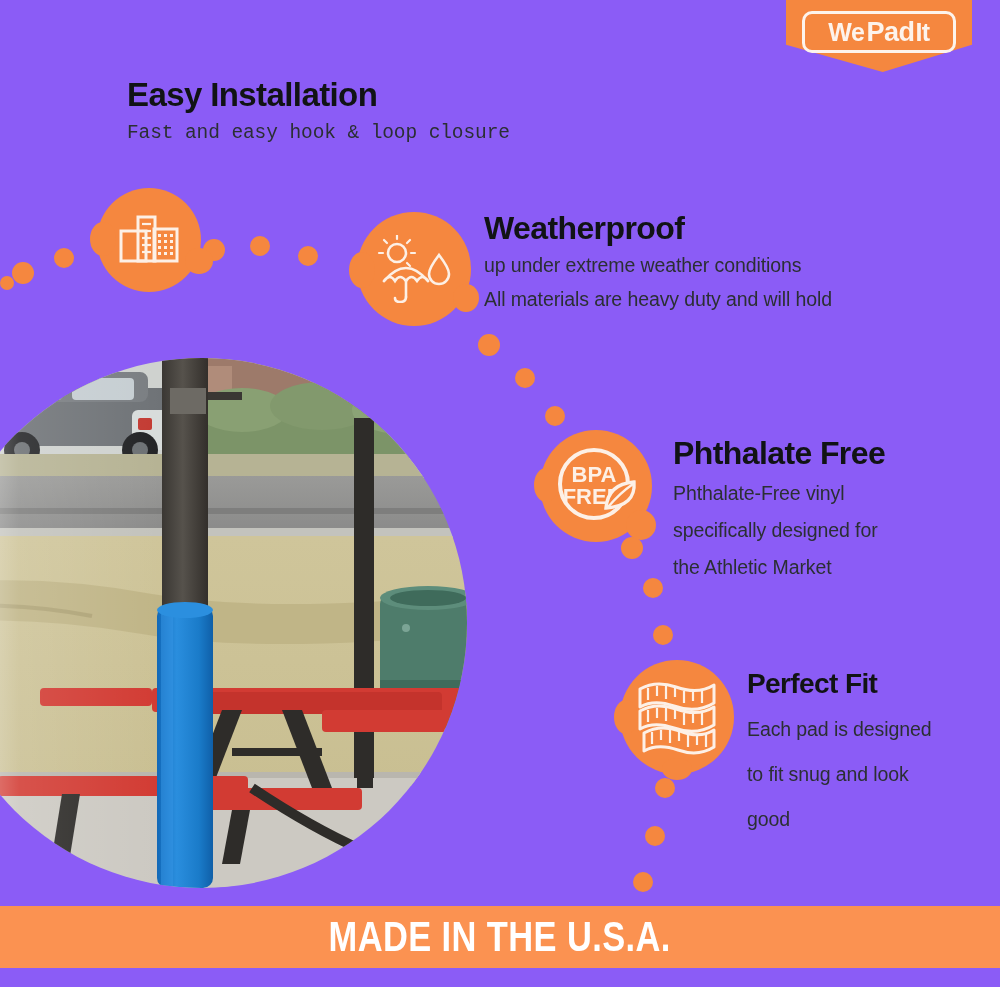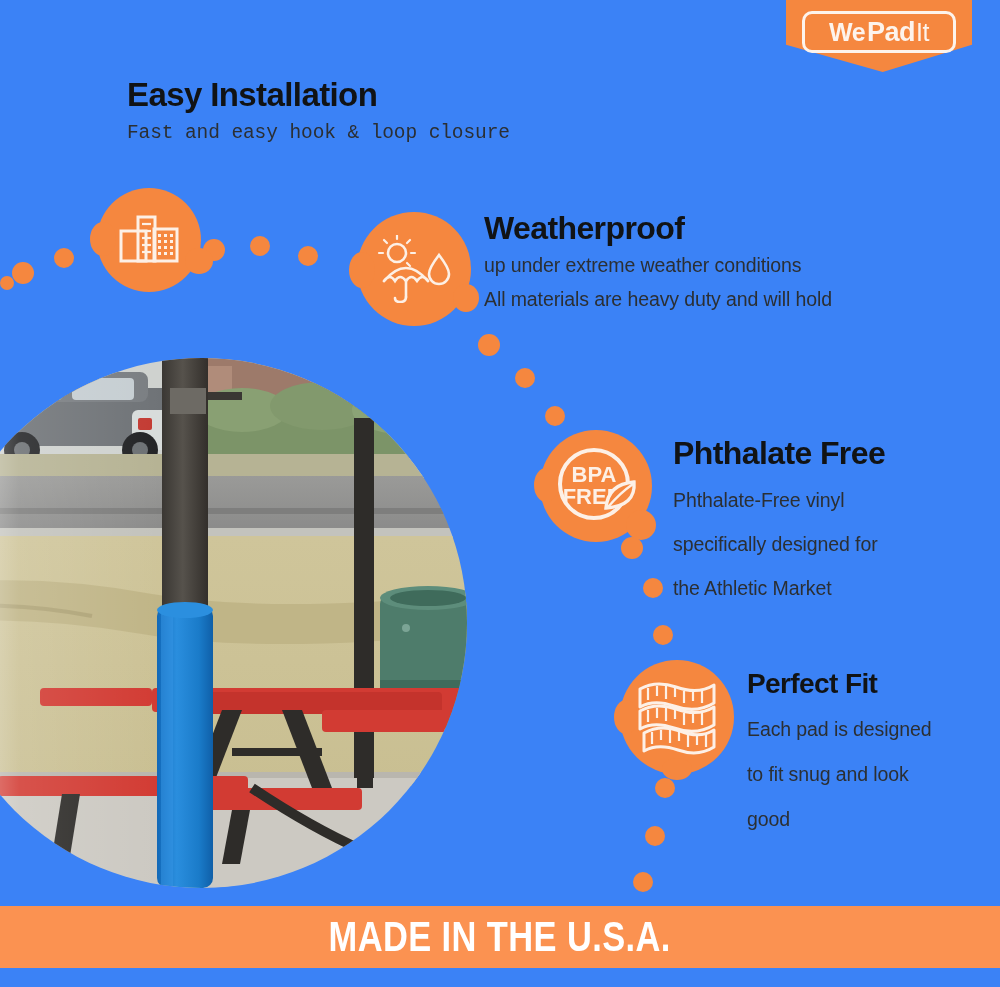--- a/index.html
+++ b/index.html
@@ -3,39 +3,39 @@
 <meta charset="utf-8">
 <style>
   * { margin:0; padding:0; box-sizing:border-box; }
   html,body { width:1000px; height:987px; }
   body {
     font-family: "Liberation Sans", sans-serif;
     background:#ffffff;
     position:relative;
     overflow:hidden;
   }
-  #stage { position:absolute; inset:0; width:1000px; height:987px; background:#3b82f6; }
+  #stage { position:absolute; inset:0; width:1000px; height:987px; background:#8b5cf6; }
 
   
   .logo-wrap { position:absolute; left:786px; top:0px; width:186px; height:72px; }
   .logo-shape {
     position:absolute; inset:0;
     background:#F5873F;
     clip-path: polygon(0% 0%, 100% 0%, 100% 62%, 52% 100%, 0% 62%);
   }
   .logo-inner {
     position:absolute; left:16px; top:11px; right:16px; height:42px;
     border:3px solid #FDF3EC; border-radius:10px;
     display:flex; align-items:center; justify-content:center;
   }
   .logo-text { color:#FDF3EC; font-size:25px; letter-spacing:-0.5px; line-height:1;
                display:flex; align-items:baseline; }
   .logo-we  { font-weight:700; }
   .logo-pad { font-weight:800; font-size:27px; margin-left:2px; }
-  .logo-it  { font-weight:400; margin-left:1px; }
+  .logo-it  { font-weight:700; margin-left:1px; }
 
   
   .blk { position:absolute; }
   .h-title {
     font-weight:700; color:#111315; letter-spacing:-0.6px; line-height:1.04;
     font-size:34px;
   }
   .h-sub {
     color:#2b2f33; font-size:19.5px; line-height:1.33; font-weight:400;
     letter-spacing:-0.1px;
@@ -44,21 +44,21 @@
   #blk-easy  { left:127px; top:78px; width:470px; }
   #blk-easy .h-title { font-size:33px; }
   #blk-easy .h-sub { margin-top:9px;font-family:Liberation Mono, monospace; }
 
   #blk-weather { left:484px; top:212px; width:430px; }
   #blk-weather .h-title { font-size:32px; }
   #blk-weather .h-sub { margin-top:8px; }
 
   #blk-phth { left:673px; top:437px; width:310px; }
   #blk-phth .h-title { font-size:32px; }
-  #blk-phth .h-sub { margin-top:18px; }
+  #blk-phth .h-sub { margin-top:11px; }
 
   #blk-fit { left:747px; top:669px; width:240px; }
   #blk-fit .h-title { font-size:28px; }
   #blk-fit .h-sub { margin-top:19px; }
 
   
   .icon-circle {
     position:absolute; border-radius:50%;
     background:#F5873F;
     display:flex; align-items:center; justify-content:center;

